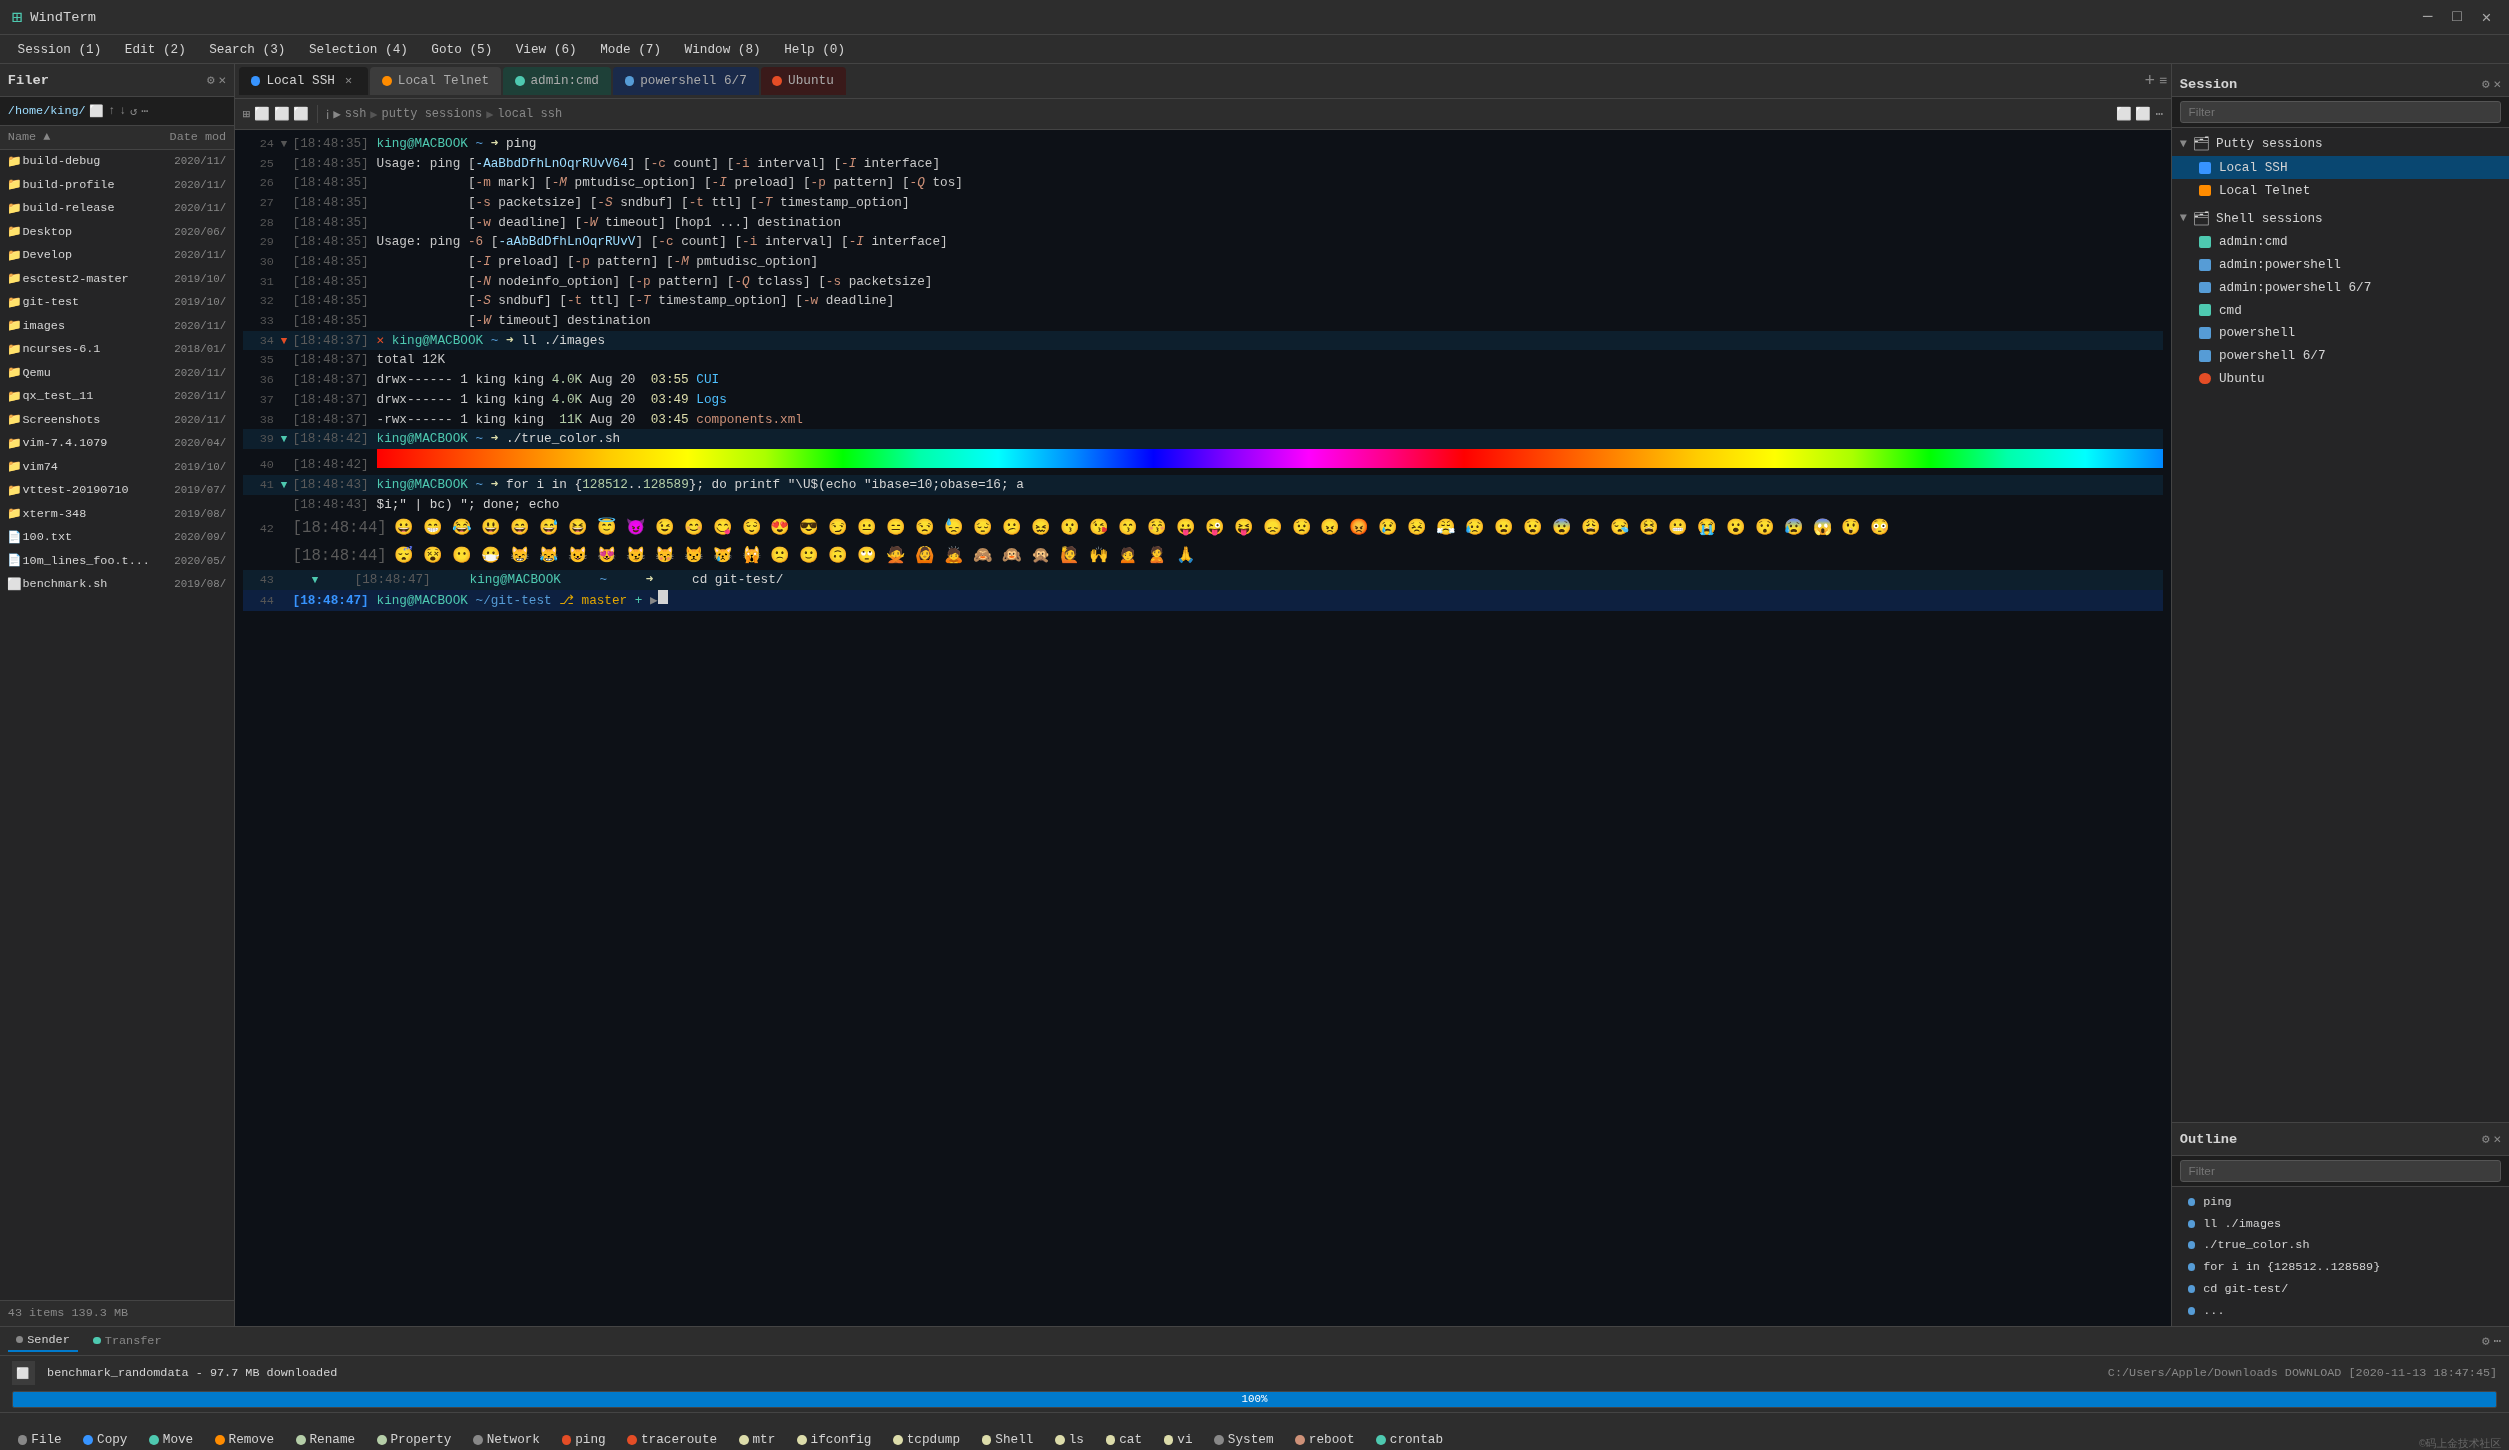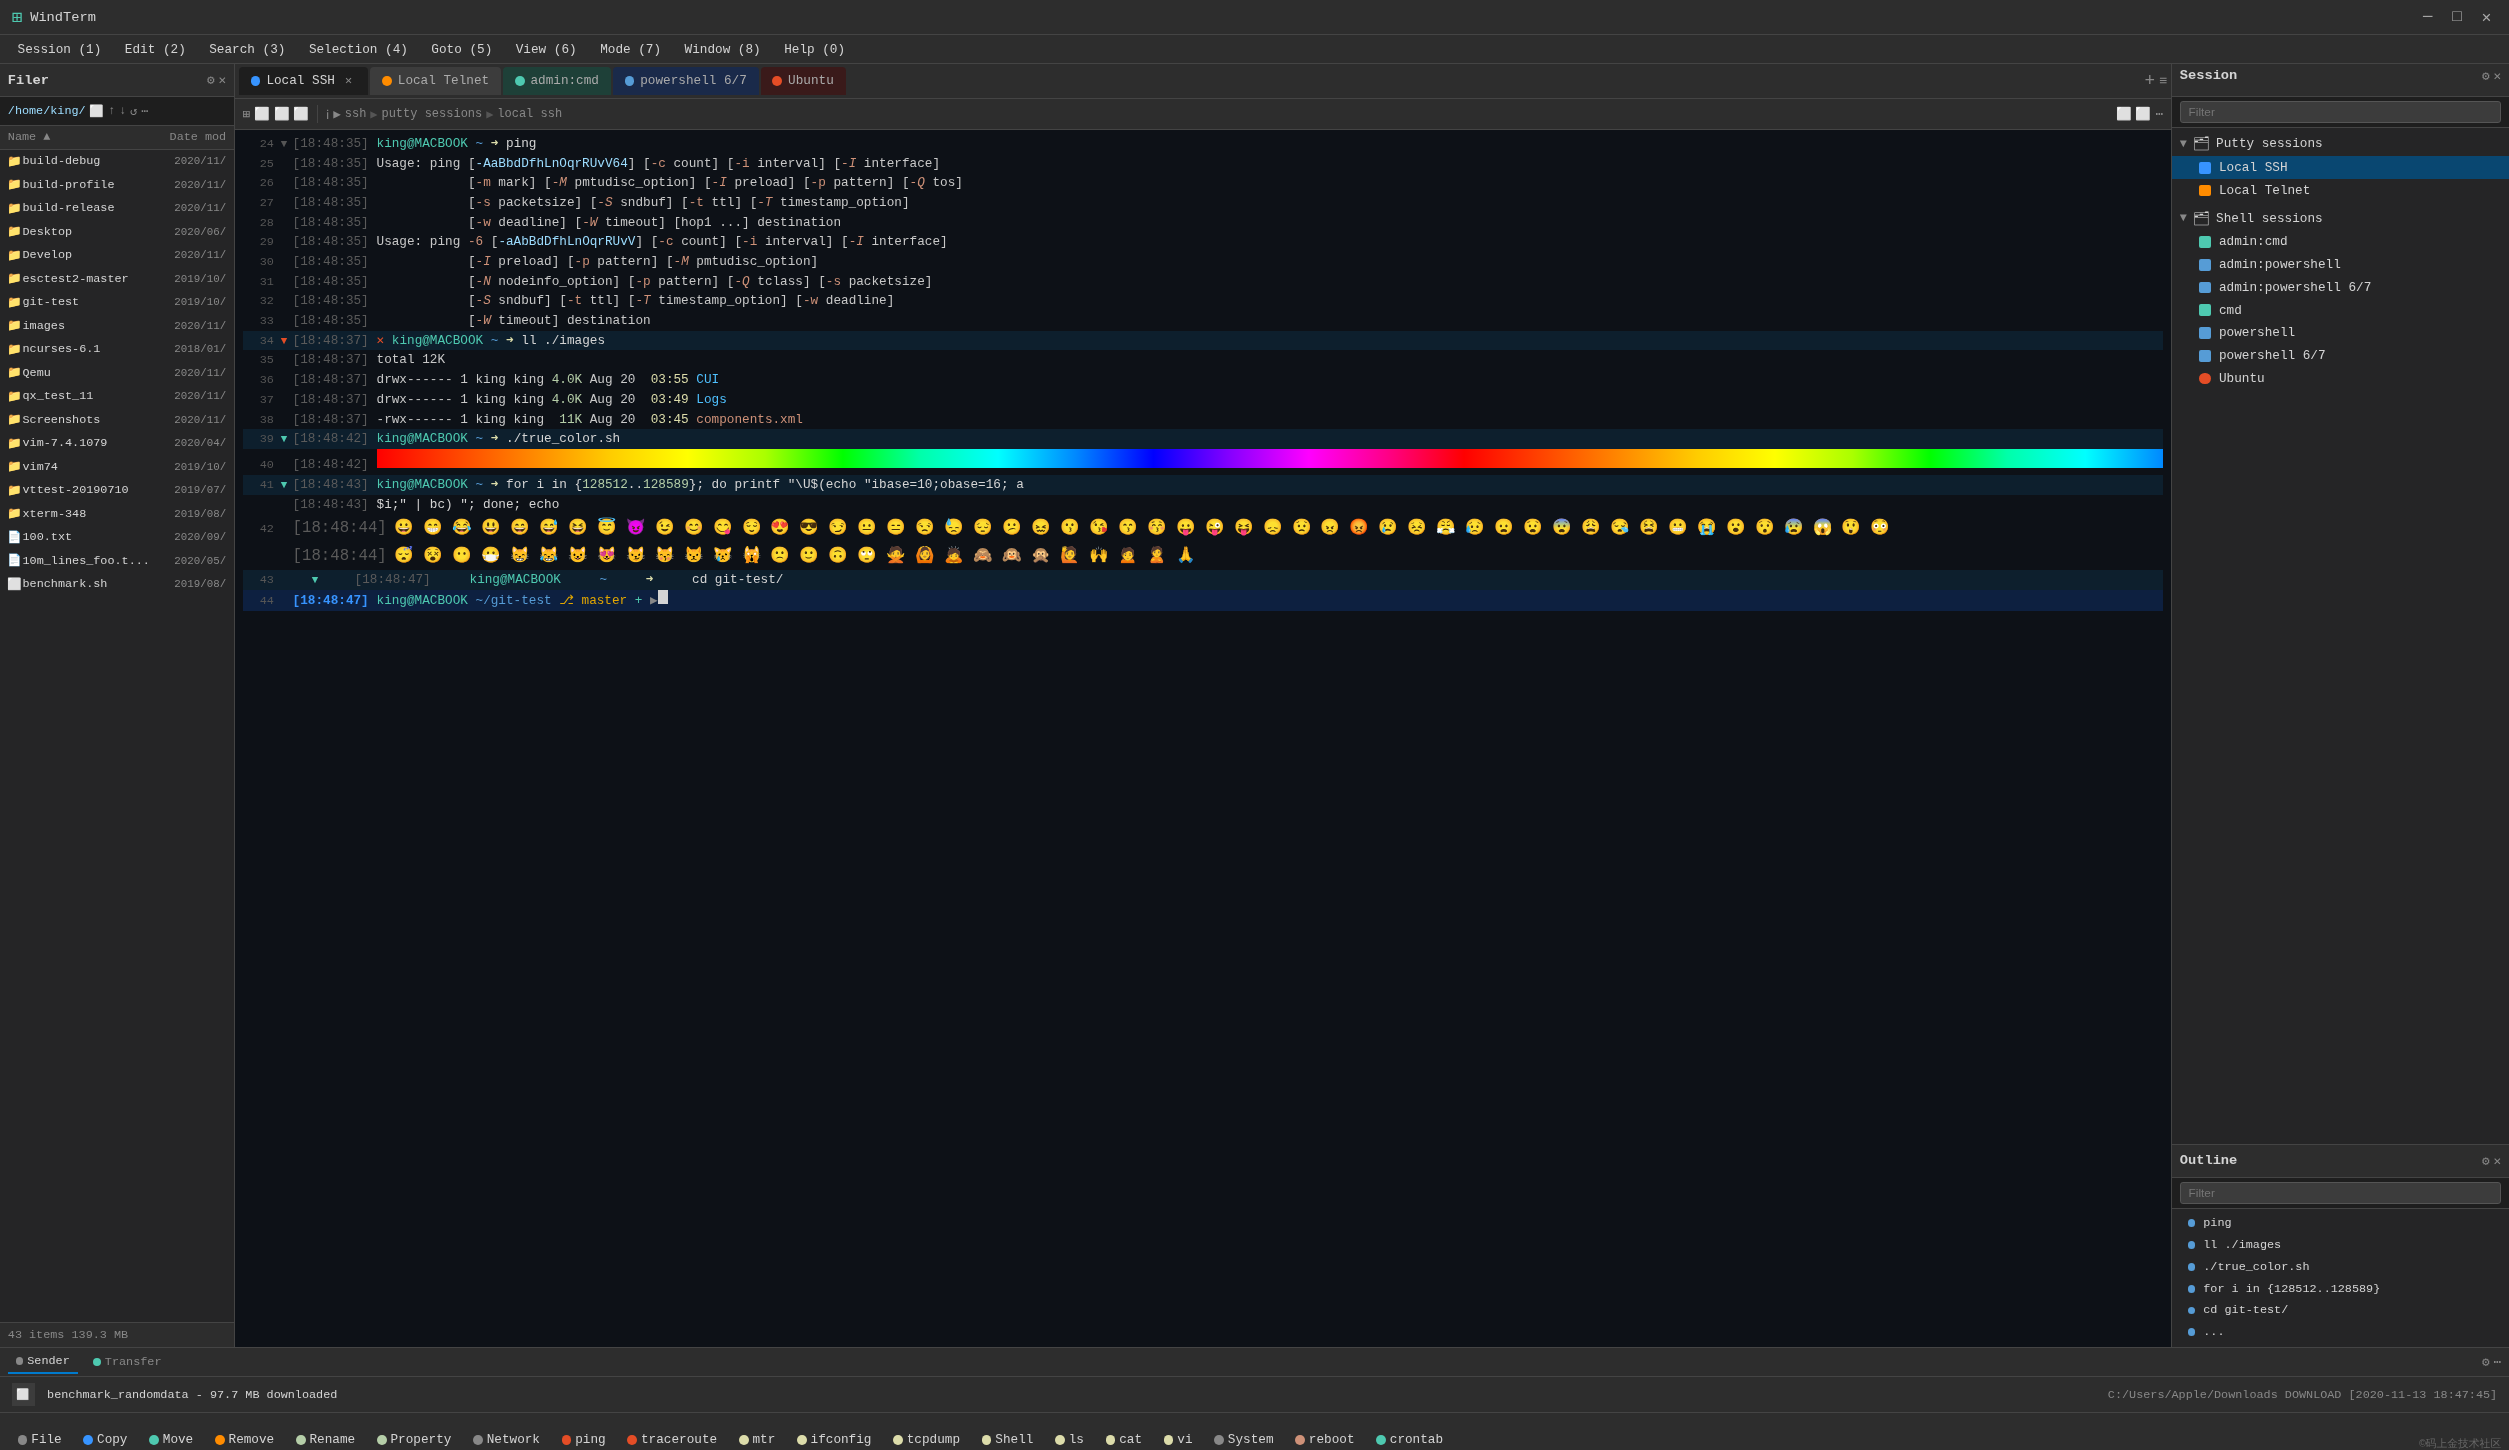--- a/index.html
+++ b/index.html
@@ -303,21 +303,21 @@
       border-left: 1px solid #444;
       flex-shrink: 0;
     }
     .session-panel {
       display: flex;
       flex-direction: column;
       flex: 1;
     }
     .session-header {
       display: flex;
-      align-items: flex-start;
+      align-items: flex-end;
       justify-content: space-between;
       padding: 3.9px 7.8px;
       background: #2d2d2d;
       border-bottom: 1px solid #444;
       height: 33px;
     }
     .session-filter {
       padding: 3.9px 7.8px;
       background: #1e1e1e;
       border-bottom: 1px solid #444;
@@ -1012,20 +1012,27 @@
     <div style="margin-left:auto; display:flex; gap:3.9px;">
       <span style="color:#888;">⚙</span>
       <span style="color:#888;">⋯</span>
     </div>
   </div>
   <div class="transfer-content">
     <div class="transfer-file-icon">⬜</div>
     <span class="transfer-info">benchmark_randomdata - 97.7 MB downloaded</span>
     <span class="transfer-path">C:/Users/Apple/Downloads  DOWNLOAD [2020-11-13 18:47:45]</span>
   </div>
+  <div class="progress-row">
+    <div class="progress-bar-outer">
+      <div class="progress-bar-inner" style="width:100%;">
+        <span>100%</span>
+      </div>
+    </div>
+  </div>
 </div>
 
 <div class="action-bar">
   <div class="action-btn">
     <span class="action-dot" style="background:#888;"></span>
     <span>File</span>
   </div>
   <div class="action-btn">
     <span class="action-dot" style="background:#3794ff;"></span>
     <span>Copy</span>

